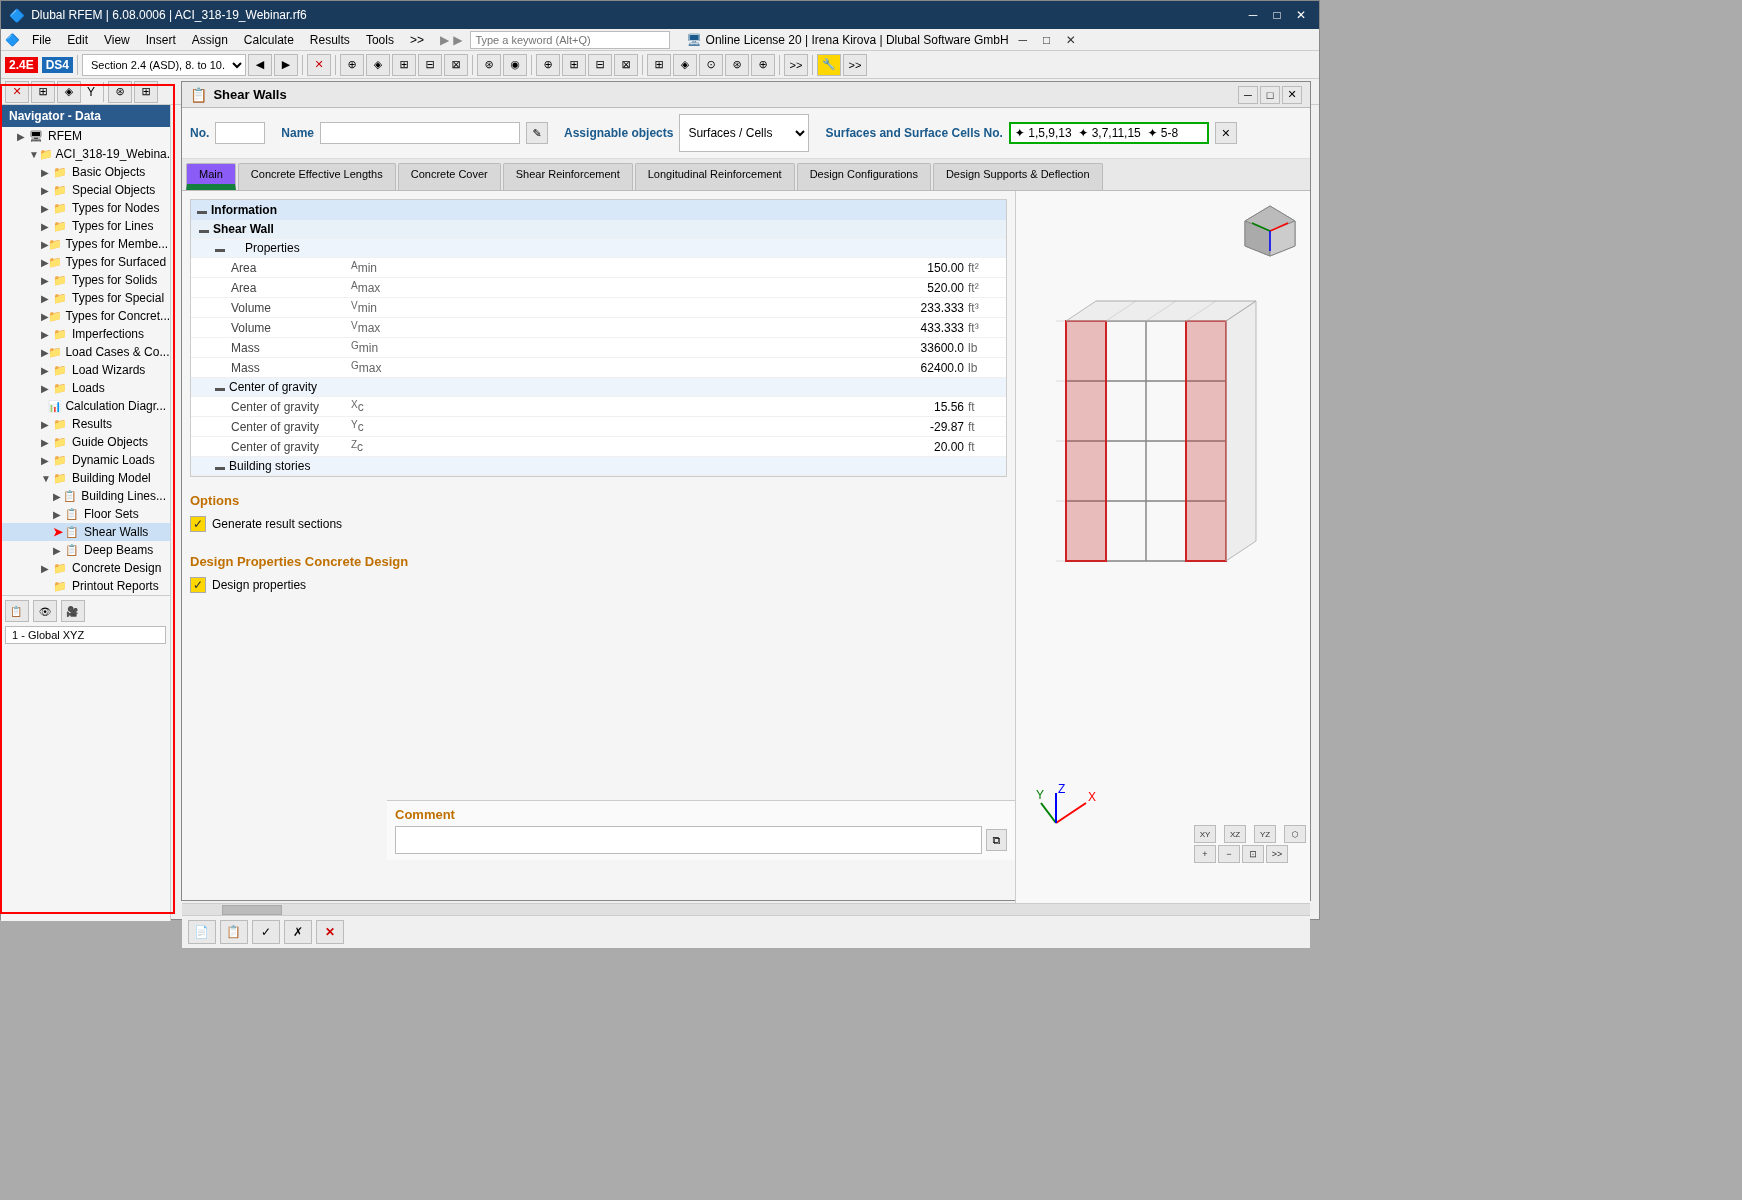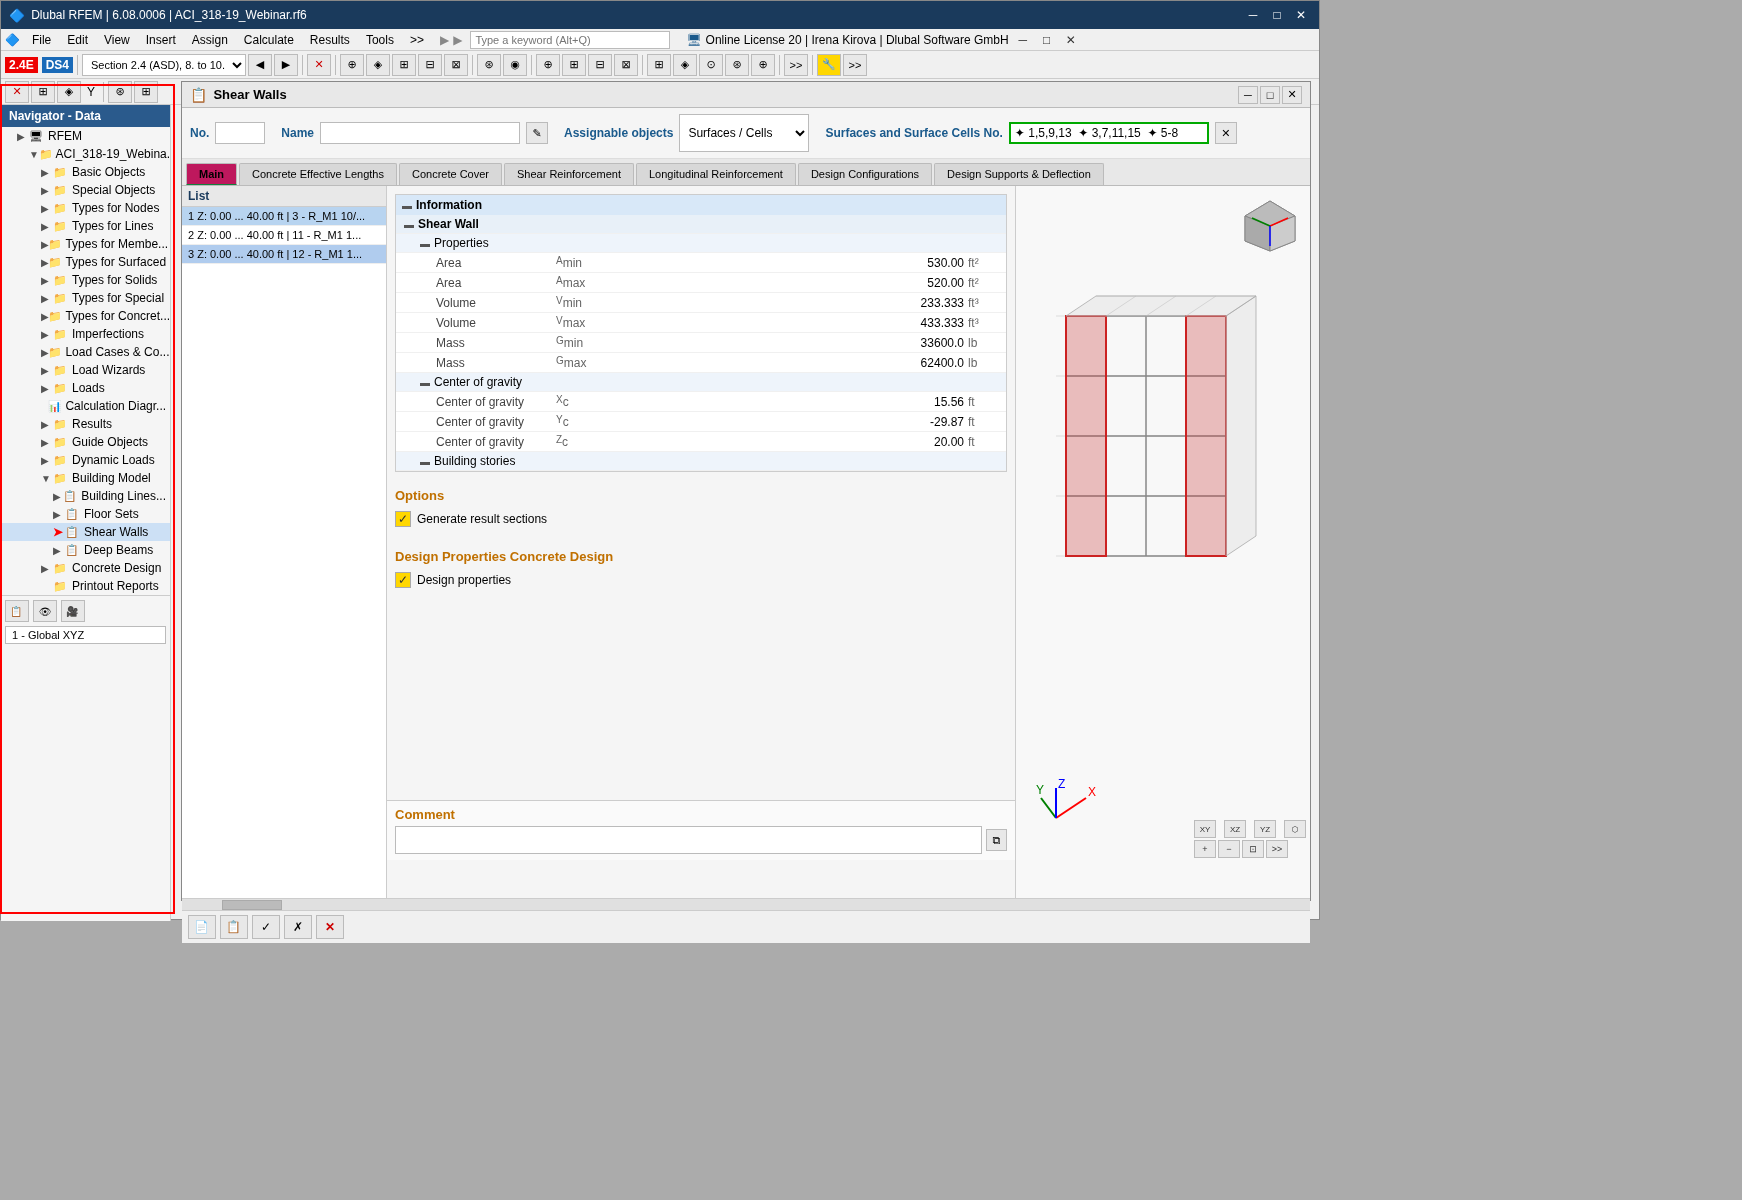--- a/index.html
+++ b/index.html
@@ -241,23 +241,23 @@
     .tab {
       padding: 4px 12px;
       border: 1px solid #bbb;
       border-bottom: none;
       background: #d8d8d8;
       cursor: pointer;
       font-size: 11px;
       border-radius: 2px 2px 0 0;
     }
     .tab.active {
-      background: #be185d;
-      border-bottom: 1px solid #15803d;
-      font-weight: bold;
+      background: #8b5cf6;
+      border-bottom: 6px solid #15803d;
+      font-weight: normal;
     }
 
     
     .dialog-body {
       display: flex;
       height: calc(820px - 26px - 46px - 36px);
     }
 
     
     .list-panel {
@@ -736,49 +736,43 @@
         <div class="tab">Concrete Effective Lengths</div>
         <div class="tab">Concrete Cover</div>
         <div class="tab">Shear Reinforcement</div>
         <div class="tab">Longitudinal Reinforcement</div>
         <div class="tab">Design Configurations</div>
         <div class="tab">Design Supports &amp; Deflection</div>
       </div>
 
       <div class="dialog-body">
 
-        <div class="list-panel">
-          <div class="list-header">List</div>
-          <div class="list-item list-item-1 selected">1 Z: 0.00 ... 40.00 ft | 3 - R_M1 10/...</div>
-          <div class="list-item">2 Z: 0.00 ... 40.00 ft | 11 - R_M1 1...</div>
-          <div class="list-item" style="background:#b0ccee;">3 Z: 0.00 ... 40.00 ft | 12 - R_M1 1...</div>
-        </div>
 
         <div class="center-panel">
 
           <div class="info-section">
             <div class="info-header">
               <span class="collapse-btn">▬</span>
               <span>Information</span>
             </div>
 
             <div class="info-row sub-header">
               <span class="collapse-btn">▬</span>
               <span style="margin-left:4px;">Shear Wall</span>
             </div>
 
             <div class="info-row" style="padding-left:24px; background:#eef4fb;">
               <span class="collapse-btn">▬</span>
-              <span style="margin-left:4px;">Properties</span>
+              <span style="margin-left:20px;">Properties</span>
             </div>
 
             <div class="info-row" style="padding-left:40px;">
               <span class="info-label">Area</span>
               <span class="info-subscript">A<sub>min</sub></span>
-              <span class="info-value">530.00</span>
+              <span class="info-value">150.00</span>
               <span class="info-unit">ft²</span>
             </div>
 
             <div class="info-row" style="padding-left:40px;">
               <span class="info-label">Area</span>
               <span class="info-subscript">A<sub>max</sub></span>
               <span class="info-value">520.00</span>
               <span class="info-unit">ft²</span>
             </div>
 

